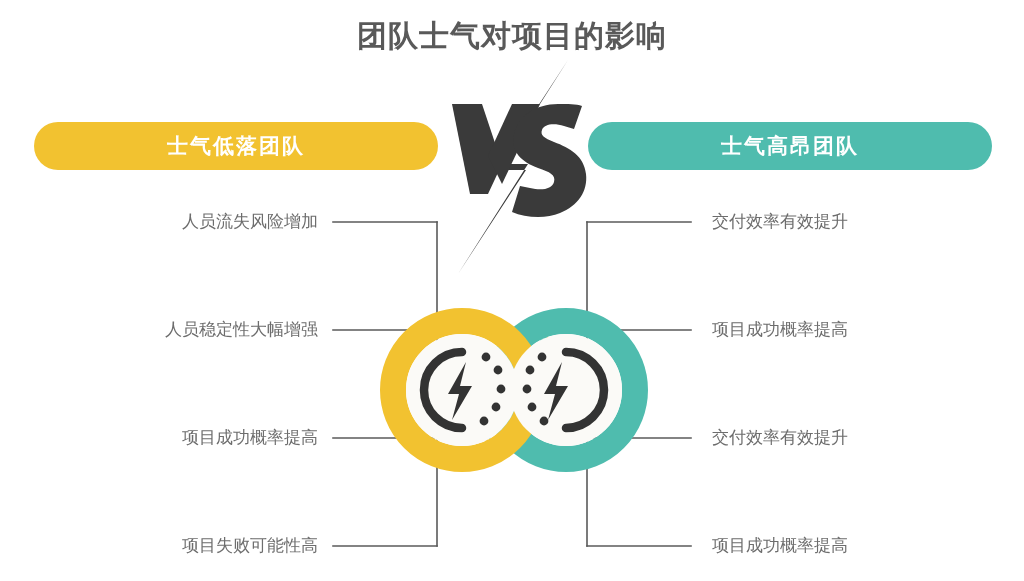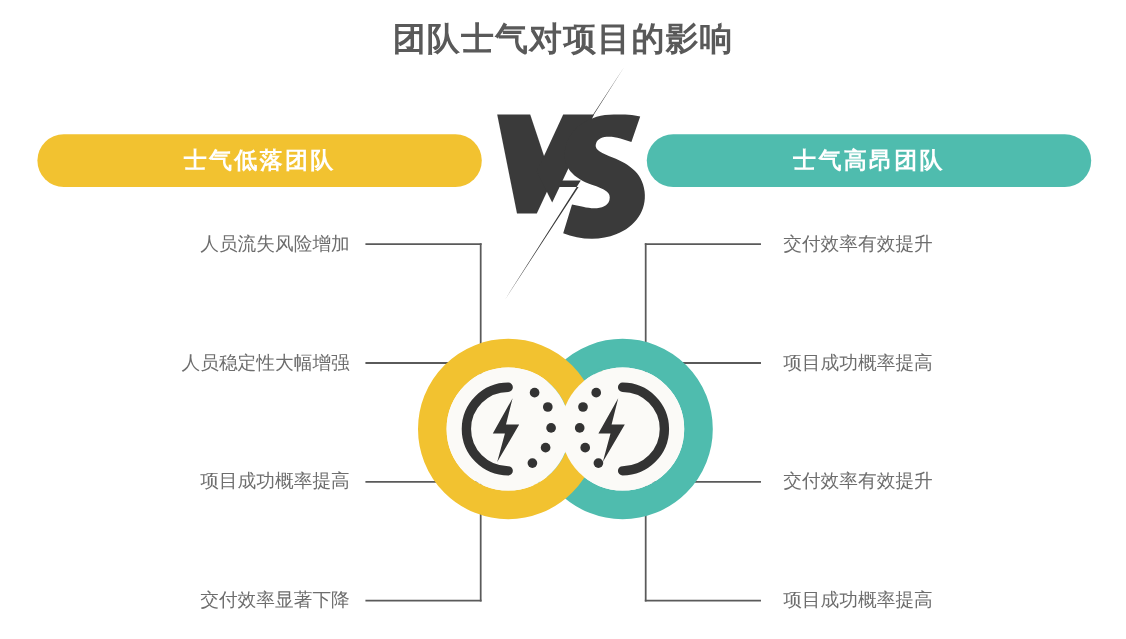--- a/index.html
+++ b/index.html
@@ -202,21 +202,21 @@
   <div class="col-left" style="top:211px;">
     <div class="item-label item-left">人员流失风险增加</div>
   </div>
   <div class="col-left" style="top:319px;">
     <div class="item-label item-left">人员稳定性大幅增强</div>
   </div>
   <div class="col-left" style="top:427px;">
     <div class="item-label item-left">项目成功概率提高</div>
   </div>
   <div class="col-left" style="top:535px;">
-    <div class="item-label item-left">交付效率显著下降</div>
+    <div class="item-label item-left">项目失败可能性高</div>
   </div>
 
   <div class="col-right" style="top:211px;">
     <div class="item-label item-right">交付效率有效提升</div>
   </div>
   <div class="col-right" style="top:319px;">
     <div class="item-label item-right">项目成功概率提高</div>
   </div>
   <div class="col-right" style="top:427px;">
     <div class="item-label item-right">交付效率有效提升</div>

